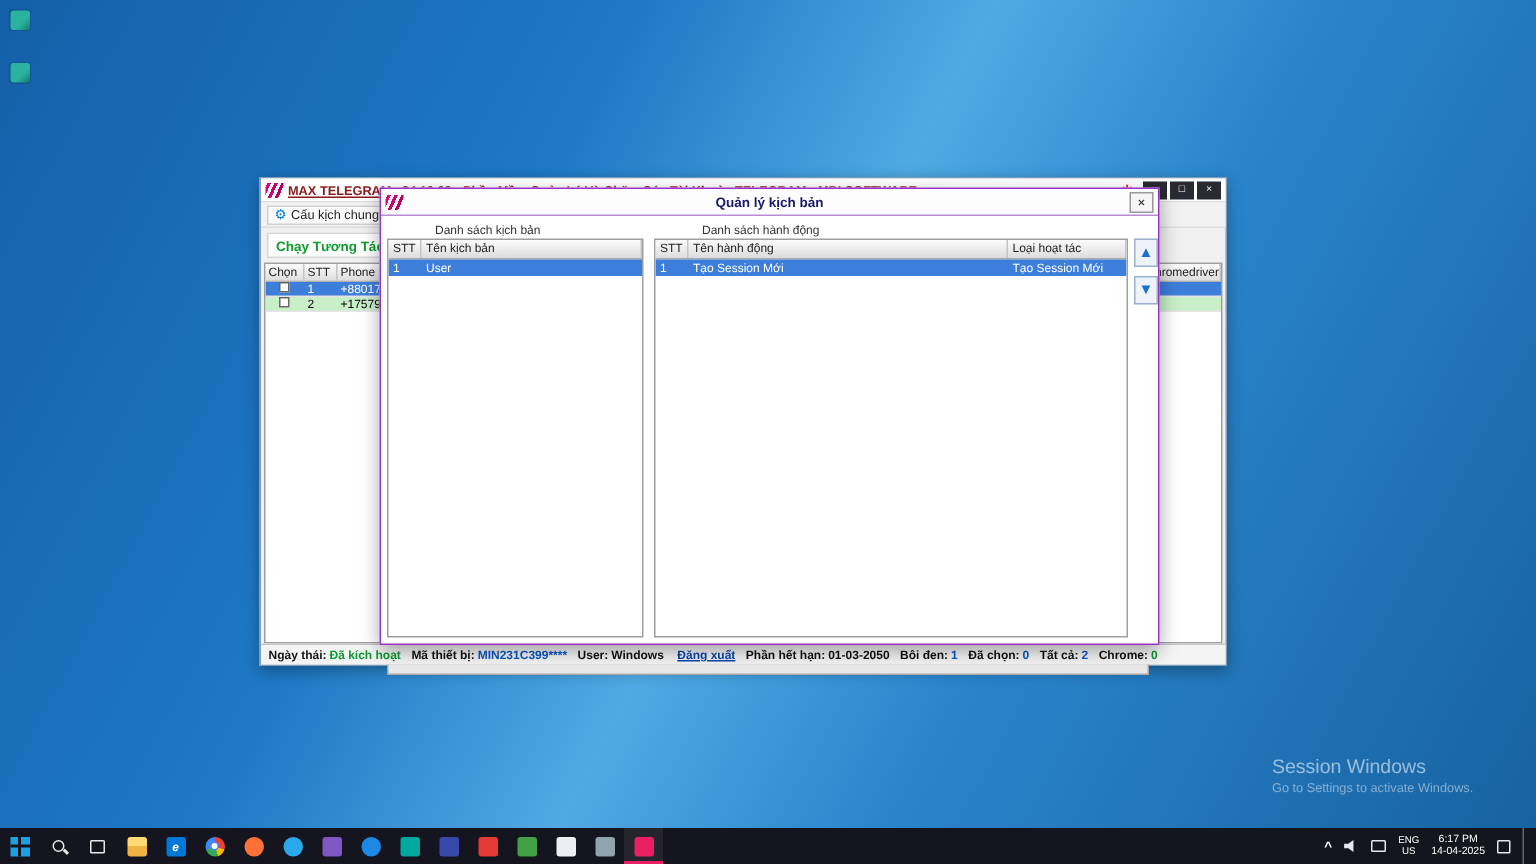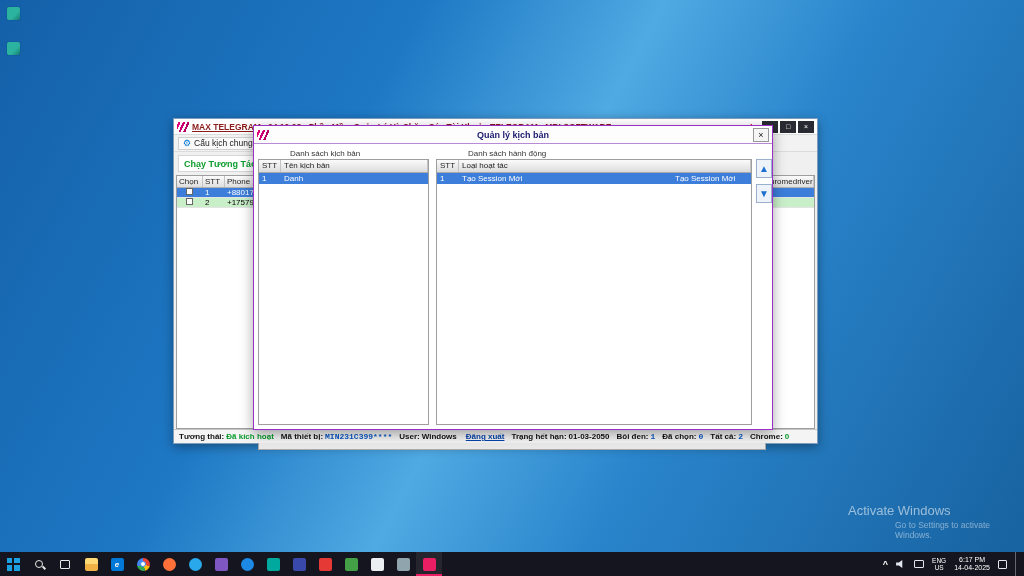--- a/index.html
+++ b/index.html
@@ -52,21 +52,21 @@
   .acct-row.v-selected { background:var(--selected_blue,#3d7edb); color:#fff; }
   .acct-row.v-green { background:var(--row_green,#c9efc9); color:#000; }
   .cbx { width:7px; height:7px; background:#fff; border:1px solid #666; display:inline-block; margin-left:7px; }
 
   .statusbar { position:absolute; left:0; right:0; bottom:0; height:14px; background:#f4f4f4;
     border-top:1px solid #c5c5c5; display:flex; align-items:center; gap:7px; padding:0 5px;
     font-size:8px; font-weight:bold; white-space:nowrap; overflow:hidden; }
   .seg { display:inline-flex; gap:2px; }
   .seg-label { color:#111; }
   .v-greenv { color:var(--status_green,#0a9b2e); }
-  .v-bluev  { color:var(--value_blue,#0a58c8);font-family:Liberation Mono, monospace; }
+  .v-bluev  { color:var(--value_blue,#0a58c8); }
   .v-linkv  { color:var(--link_blue,#0645ad); text-decoration:underline; cursor:pointer; }
   .v-blackv { color:#111; }
 
   
   .modal { position:absolute; left:253px; top:125px; width:520px; height:305px; background:#fff;
     border:1px solid var(--modal_border,#9b30c9); box-shadow:0 4px 12px rgba(0,0,0,.35); z-index:4; }
   .m-titlebar { position:absolute; left:0; top:0; right:0; height:18px; background:#fdfdfd;
     border-bottom:1px solid #b98bd6; display:flex; align-items:center; padding:0 3px; }
   .m-title { position:absolute; left:0; right:0; text-align:center; font-size:9px; font-weight:bold; color:#1a1a6e; }
   .m-close { position:absolute; right:3px; top:2px; width:16px; height:14px; background:#f5f5f5;
@@ -82,21 +82,21 @@
   .mc-stt{width:22px} .mc-name{flex:1} .mc-aname{width:213px} .mc-type{flex:1}
   .arrow-btn { position:absolute; left:502px; width:16px; height:19px; background:#eef3fa;
     border:1px solid #9ab0cc; color:#1d6fd1; font-size:10px; line-height:17px; text-align:center; cursor:pointer; }
 
   .modal-strip { position:absolute; left:258px; top:443px; width:508px; height:7px;
     background:#e9e9e9; border:1px solid #a9a9a9; border-top:none; z-index:3; }
 
   
   .watermark { position:absolute; left:848px; top:503px; color:rgba(255,255,255,.55); z-index:1; }
   .watermark .w1 { font-size:13px; }
-  .watermark .w2 { font-size:8.5px; color:rgba(255,255,255,.45); margin-top:2px;margin-left:47px; }
+  .watermark .w2 { font-size:8.5px; color:rgba(255,255,255,.45); margin-top:2px; }
 
   
   .taskbar { position:absolute; left:0; bottom:0; width:1024px; height:24px;
     background:var(--taskbar_bg,#15151f); display:flex; align-items:center; z-index:10; }
   .tb-icons { display:flex; height:100%; }
   .tb-btn { width:26px; height:24px; display:flex; align-items:center; justify-content:center; cursor:pointer; }
   .tb-active { box-shadow:inset 0 -2px 0 #e91e63; background:rgba(255,255,255,.07); }
   .tb-glyph { width:13px; height:13px; border-radius:2px; background:var(--c,transparent);
     display:flex; align-items:center; justify-content:center; font-size:8px; font-weight:bold;
     color:#fff; font-style:italic; }
@@ -181,41 +181,41 @@
             <span class="c c-phone">+17579640</span>
             <span class="c c-fill"></span>
             <span class="c c-chrome"></span>
           </div>
         </div>
     </div>
 
     <div class="statusbar">
 
         <span class="seg">
-          <span class="seg-label">Tương thái:</span>
+          <span class="seg-label">Ngày thái:</span>
           <span class="seg-value v-greenv">Đã kích hoạt</span>
         </span>
 
         <span class="seg">
           <span class="seg-label">Mã thiết bị:</span>
           <span class="seg-value v-bluev">MIN231C399****</span>
         </span>
 
         <span class="seg">
           <span class="seg-label">User:</span>
           <span class="seg-value v-blackv">Windows</span>
         </span>
 
         <span class="seg">
           <span class="seg-label"></span>
           <span class="seg-value v-linkv">Đăng xuất</span>
         </span>
 
         <span class="seg">
-          <span class="seg-label">Trạng hết hạn:</span>
+          <span class="seg-label">Phần hết hạn:</span>
           <span class="seg-value v-blackv">01-03-2050</span>
         </span>
 
         <span class="seg">
           <span class="seg-label">Bôi đen:</span>
           <span class="seg-value v-bluev">1</span>
         </span>
 
         <span class="seg">
           <span class="seg-label">Đã chọn:</span>
@@ -248,46 +248,47 @@
 
     <div class="m-table" style="left:4px; top:33px; width:171px; height:266px;">
       <div class="m-head">
         <span class="c mc-stt">STT</span>
         <span class="c mc-name">Tên kịch bản</span>
       </div>
       <div>
 
           <div class="m-row v-selected">
             <span class="c mc-stt">1</span>
-            <span class="c mc-name">Danh</span>
+            <span class="c mc-name">User</span>
           </div>
         </div>
     </div>
 
     <div class="m-table" style="left:182px; top:33px; width:316px; height:266px;">
       <div class="m-head">
         <span class="c mc-stt">STT</span>
+        <span class="c mc-aname">Tên hành động</span>
         <span class="c mc-type">Loại hoạt tác</span>
       </div>
       <div>
 
           <div class="m-row v-selected">
             <span class="c mc-stt">1</span>
             <span class="c mc-aname">Tạo Session Mới</span>
             <span class="c mc-type">Tạo Session Mới</span>
           </div>
         </div>
     </div>
 
     <button class="arrow-btn" style="top:33px;">▲</button>
     <button class="arrow-btn" style="top:58px;">▼</button>
   </div>
 
   <div class="watermark">
-    <div class="w1">Activate Windows</div>
+    <div class="w1">Session Windows</div>
     <div class="w2">Go to Settings to activate Windows.</div>
   </div>
 
   <div class="taskbar">
     <div class="tb-icons">
         <div class="tb-btn">
           <span class="tb-glyph tb-start" style="--c: #1ba1e2;"></span>
         </div>
         <div class="tb-btn">
           <span class="tb-glyph tb-search"></span>

